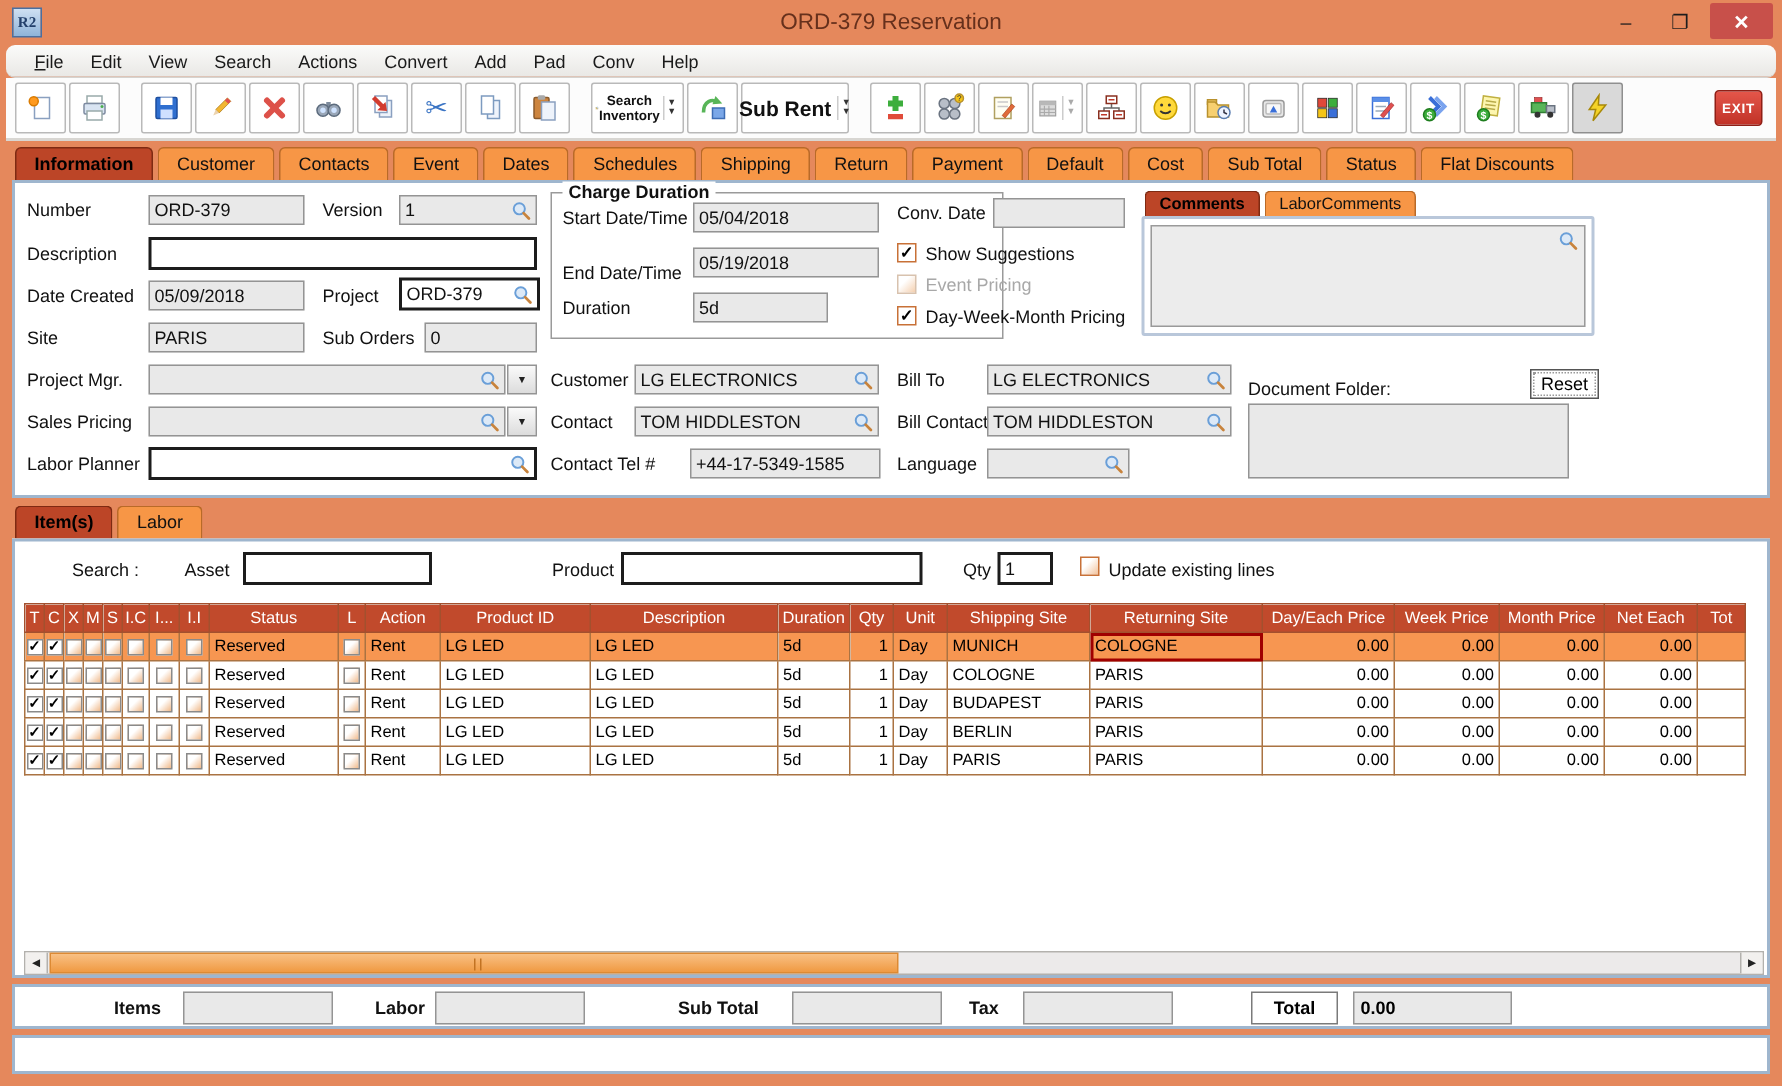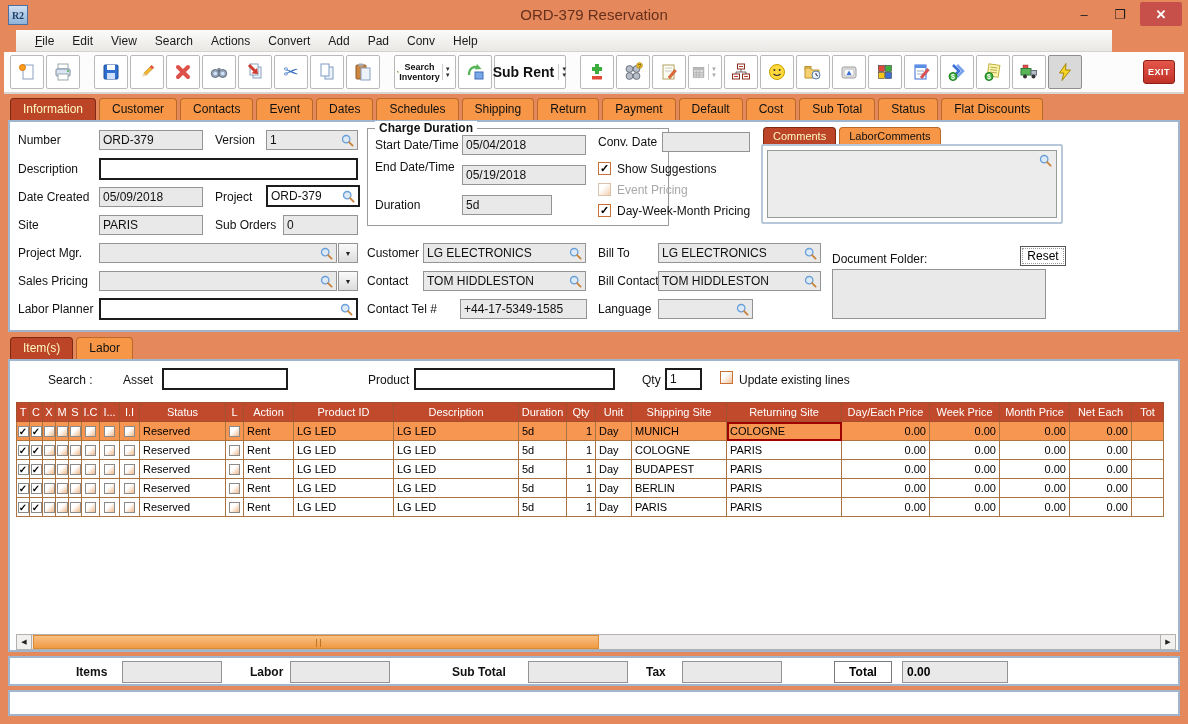--- a/index.html
+++ b/index.html
@@ -12,23 +12,23 @@
     background:linear-gradient(#cfe0f2,#8fb4d9); border:1px solid #4a6fa0; color:#23406b;
     font:bold 10px "Liberation Serif",serif; display:flex; align-items:center; justify-content:center; }
   .title-text { position:absolute; left:0; right:0; top:0; height:30px; text-align:center;
     line-height:30px; font-size:15px; color:#66301c; }
   .win-controls { position:absolute; right:6px; top:2px; display:flex; align-items:center; gap:4px; }
   .win-btn { width:32px; height:24px; display:flex; align-items:center; justify-content:center;
     font-size:13px; color:#1d1d1d; }
   .win-btn.close { width:42px; background:#c8504a; color:#fff; font-weight:bold; border-radius:2px; }
 
   
-  .menubar { position:absolute; left:16px; top:30px; width:1096px; height:22px;
+  .menubar { position:absolute; left:4px; top:30px; width:1180px; height:22px;
     background:linear-gradient(#fbfbfa,#e9e8e5); border-bottom:1px solid #d5d3cf;
-    display:flex; align-items:center; padding-left:10px; }
+    display:flex; align-items:center; padding-left:10px;border-radius:6px; }
   .menu-item { padding:0 9px; font-size:12px; color:#1a1a1a; cursor:default; }
 
   
   .toolbar { position:absolute; left:4px; top:52px; width:1180px; height:42px; background:#fcfcfc;
     border-bottom:2px solid #d8d6d2; display:flex; align-items:center; padding:0 6px; }
   .tbtn { height:34px; min-width:34px; background:#fff; border:1px solid #b9b9b9; border-radius:2px;
     display:flex; align-items:center; justify-content:center; margin-right:2px; padding:0 2px; }
   .tbtn svg { display:block; }
   .tbtn.pressed { background:#d9d9d9; border-color:#8f8f8f; }
   .tgap { width:12px; flex:none; }
@@ -40,21 +40,21 @@
   .exit-btn { margin-left:22px; }
   .exit-inner { background:linear-gradient(#e4564a,#c03227); border:1px solid #8f1f16; border-radius:3px;
     color:#fff; font-size:9px; font-weight:bold; padding:6px 4px; letter-spacing:.5px; }
   .flash-wrap { margin-left:auto; margin-right:38px; }
 
   
   .tabstrip { position:absolute; display:flex; align-items:flex-end; gap:3px; }
   .main-tabs { left:10px; top:96px; height:24px; }
   .tab { background:#f79646; border:1px solid #b96a28; border-bottom:none; border-radius:4px 4px 0 0;
     font-size:12px; color:#111; padding:3px 12px 4px 12px; cursor:default; white-space:nowrap; }
-  .tab.active { background:#bc4527; color:#fef9c3; font-weight:normal; border-color:#7e2a12; }
+  .tab.active { background:#bc4527; color:#000000; font-weight:bold; border-color:#7e2a12; }
   .subtab { font-size:11px; padding:2px 9px 3px 9px; }
 
   
   .panel { position:absolute; background:#fff; border:2px solid #9fb6ce; }
   .info-panel   { left:8px; top:120px; width:1172px; height:212px; }
   .items-panel  { left:8px; top:359px; width:1172px; height:293px; }
   .summary-bar  { left:8px; top:656px; width:1172px; height:30px; }
   .status-bar   { left:8px; top:690px; width:1172px; height:26px; }
 
   .lab { position:absolute; font-size:12px; color:#111; white-space:nowrap; }
@@ -485,21 +485,21 @@
           <svg viewBox="0 0 14 14" width="13" height="13">
             <circle cx="5.6" cy="5.6" r="4" fill="#dce9f7" stroke="#6a9fd8" stroke-width="1.4"></circle>
             <line x1="8.7" y1="8.7" x2="12.5" y2="12.5" stroke="#c8833c" stroke-width="2" stroke-linecap="round"></line>
           </svg>
         </span>
       </div>
 
     <div class="gbox" style="left:357px;top:6px;width:302px;height:98px">
       <span class="gtitle">Charge Duration</span>
       <span class="lab" style="left:7px;top:9px">Start Date/Time</span>
-      <span class="lab" style="left:7px;top:31px">End Date/Time</span>
+      <span class="lab" style="left:7px;top:46px">End Date/Time</span>
       <span class="lab" style="left:7px;top:69px">Duration</span>
       <div class="fld" style="left:94px;top:6px;width:124px">
           <span class="val">05/04/2018</span>
         </div>
       <div class="fld" style="left:94px;top:36px;width:124px">
           <span class="val">05/19/2018</span>
         </div>
       <div class="fld" style="left:94px;top:66px;width:90px">
           <span class="val">5d</span>
         </div>

